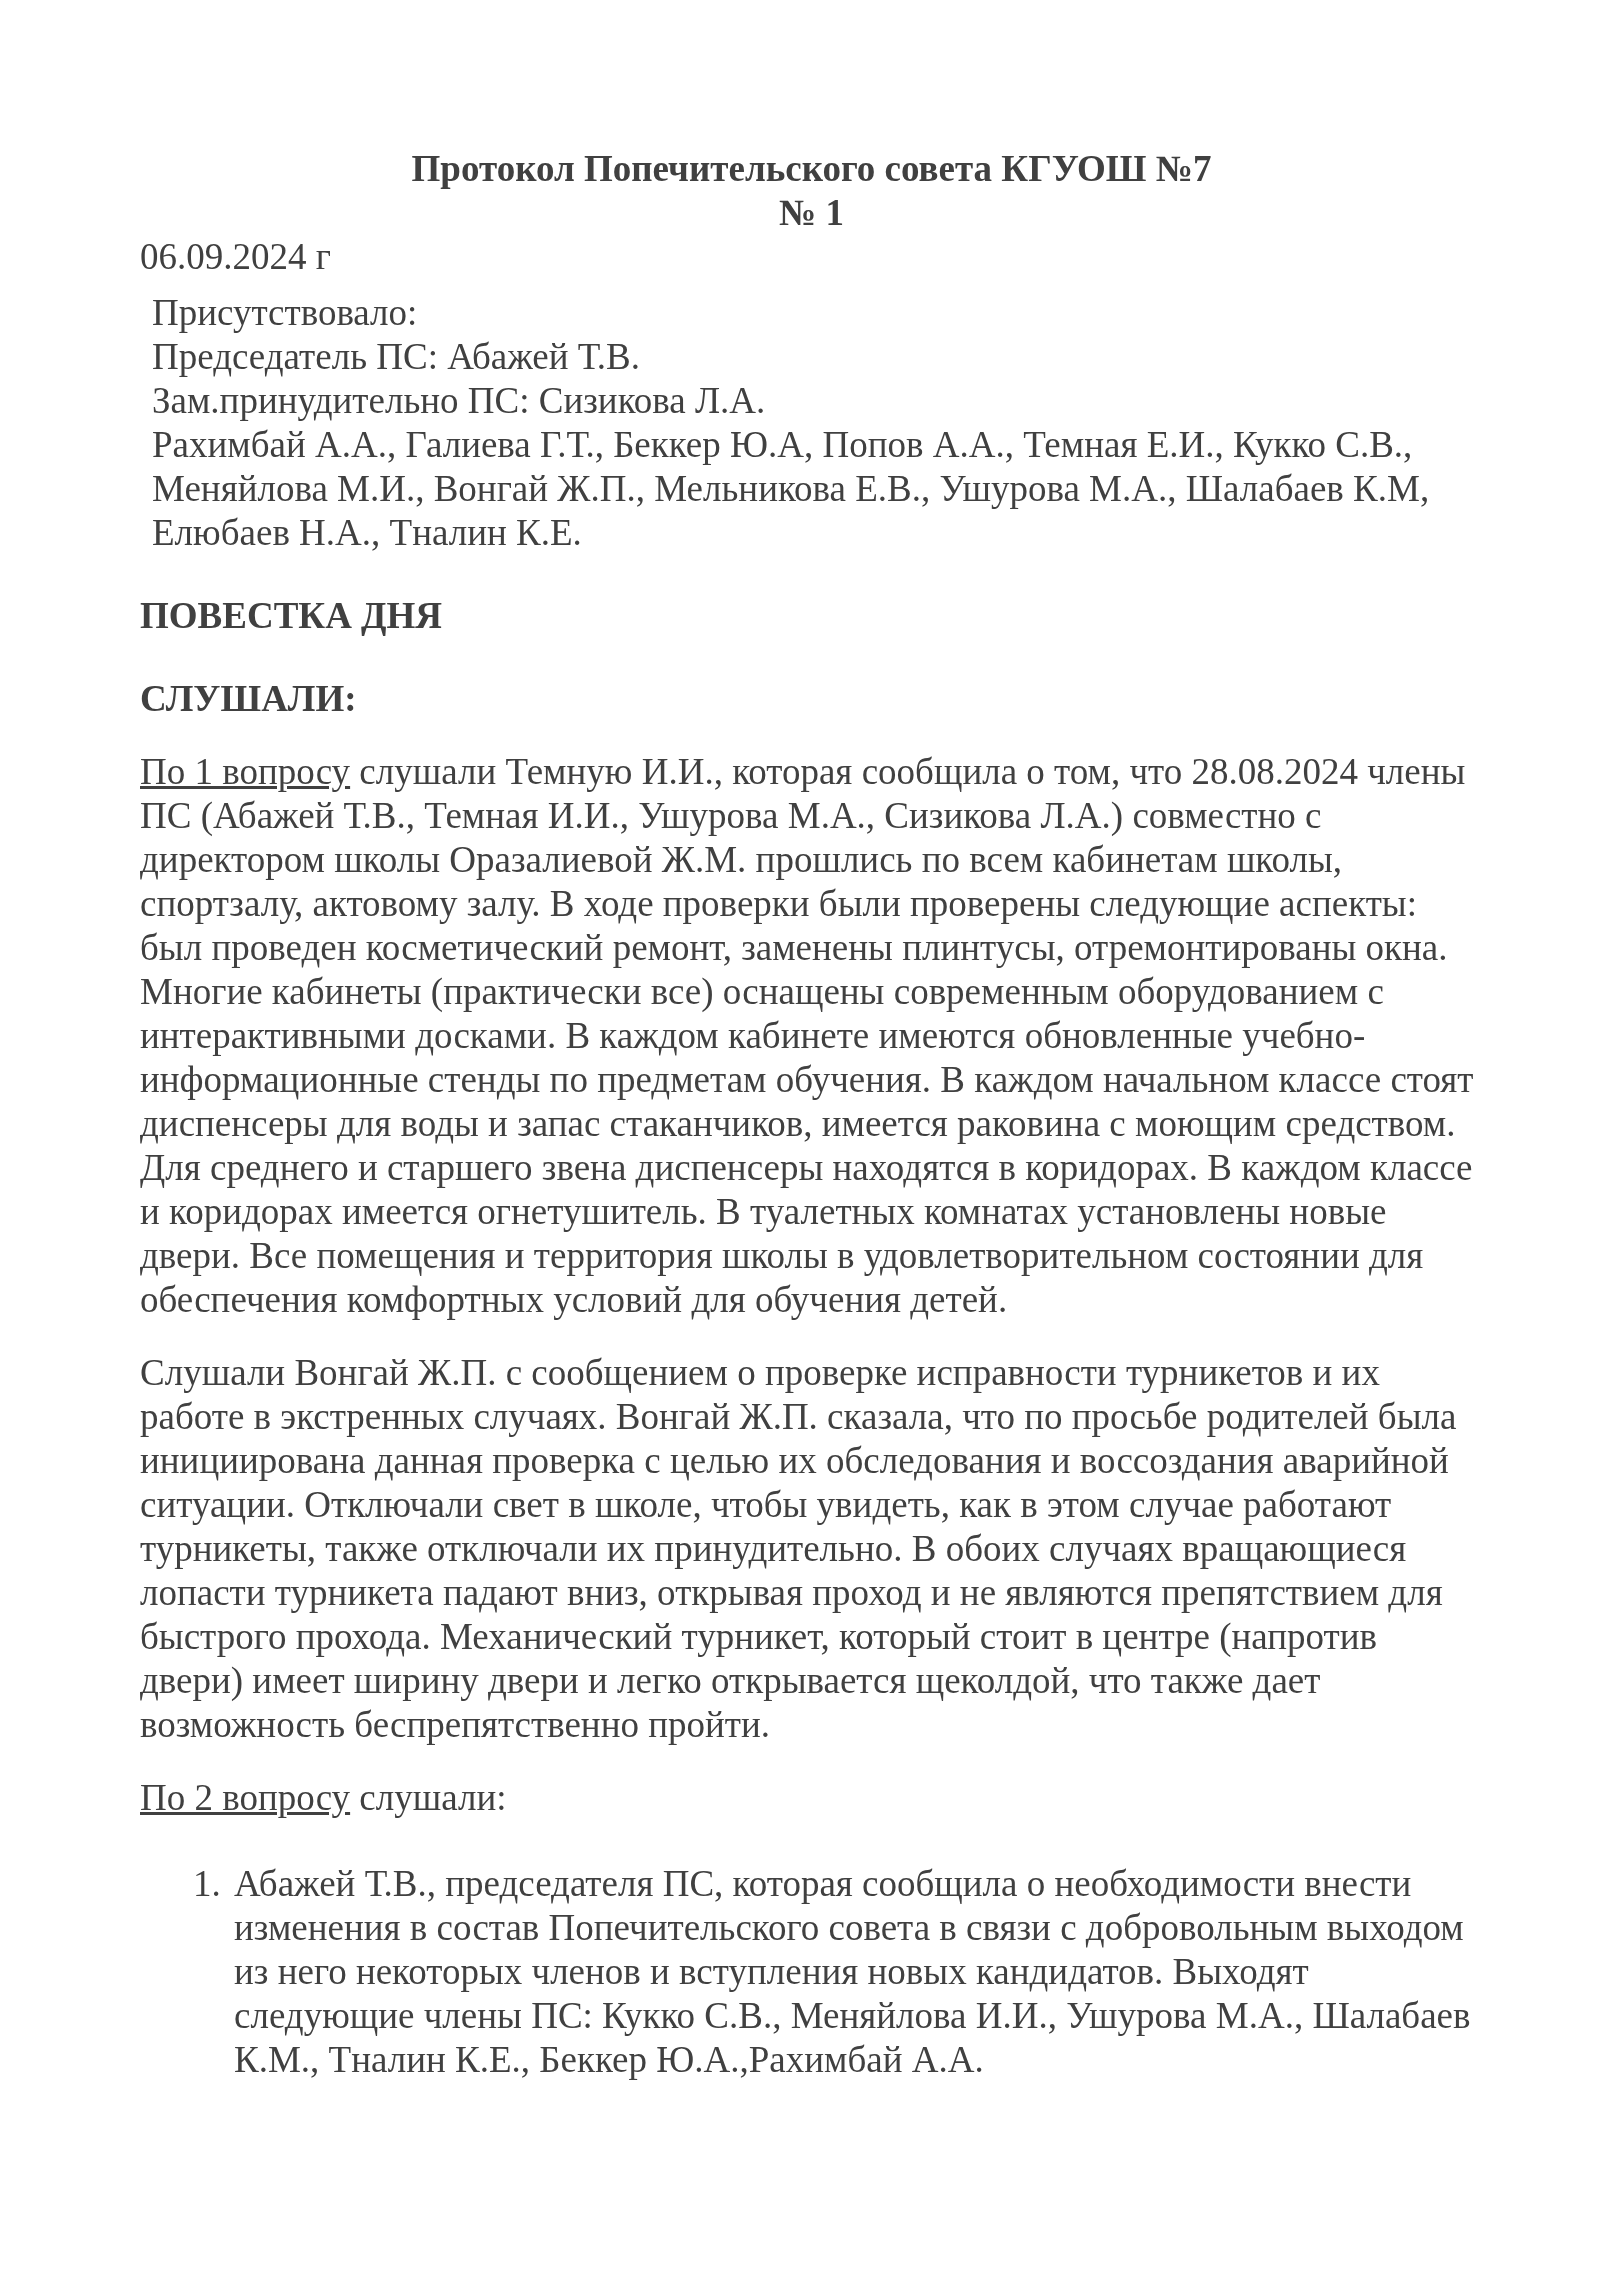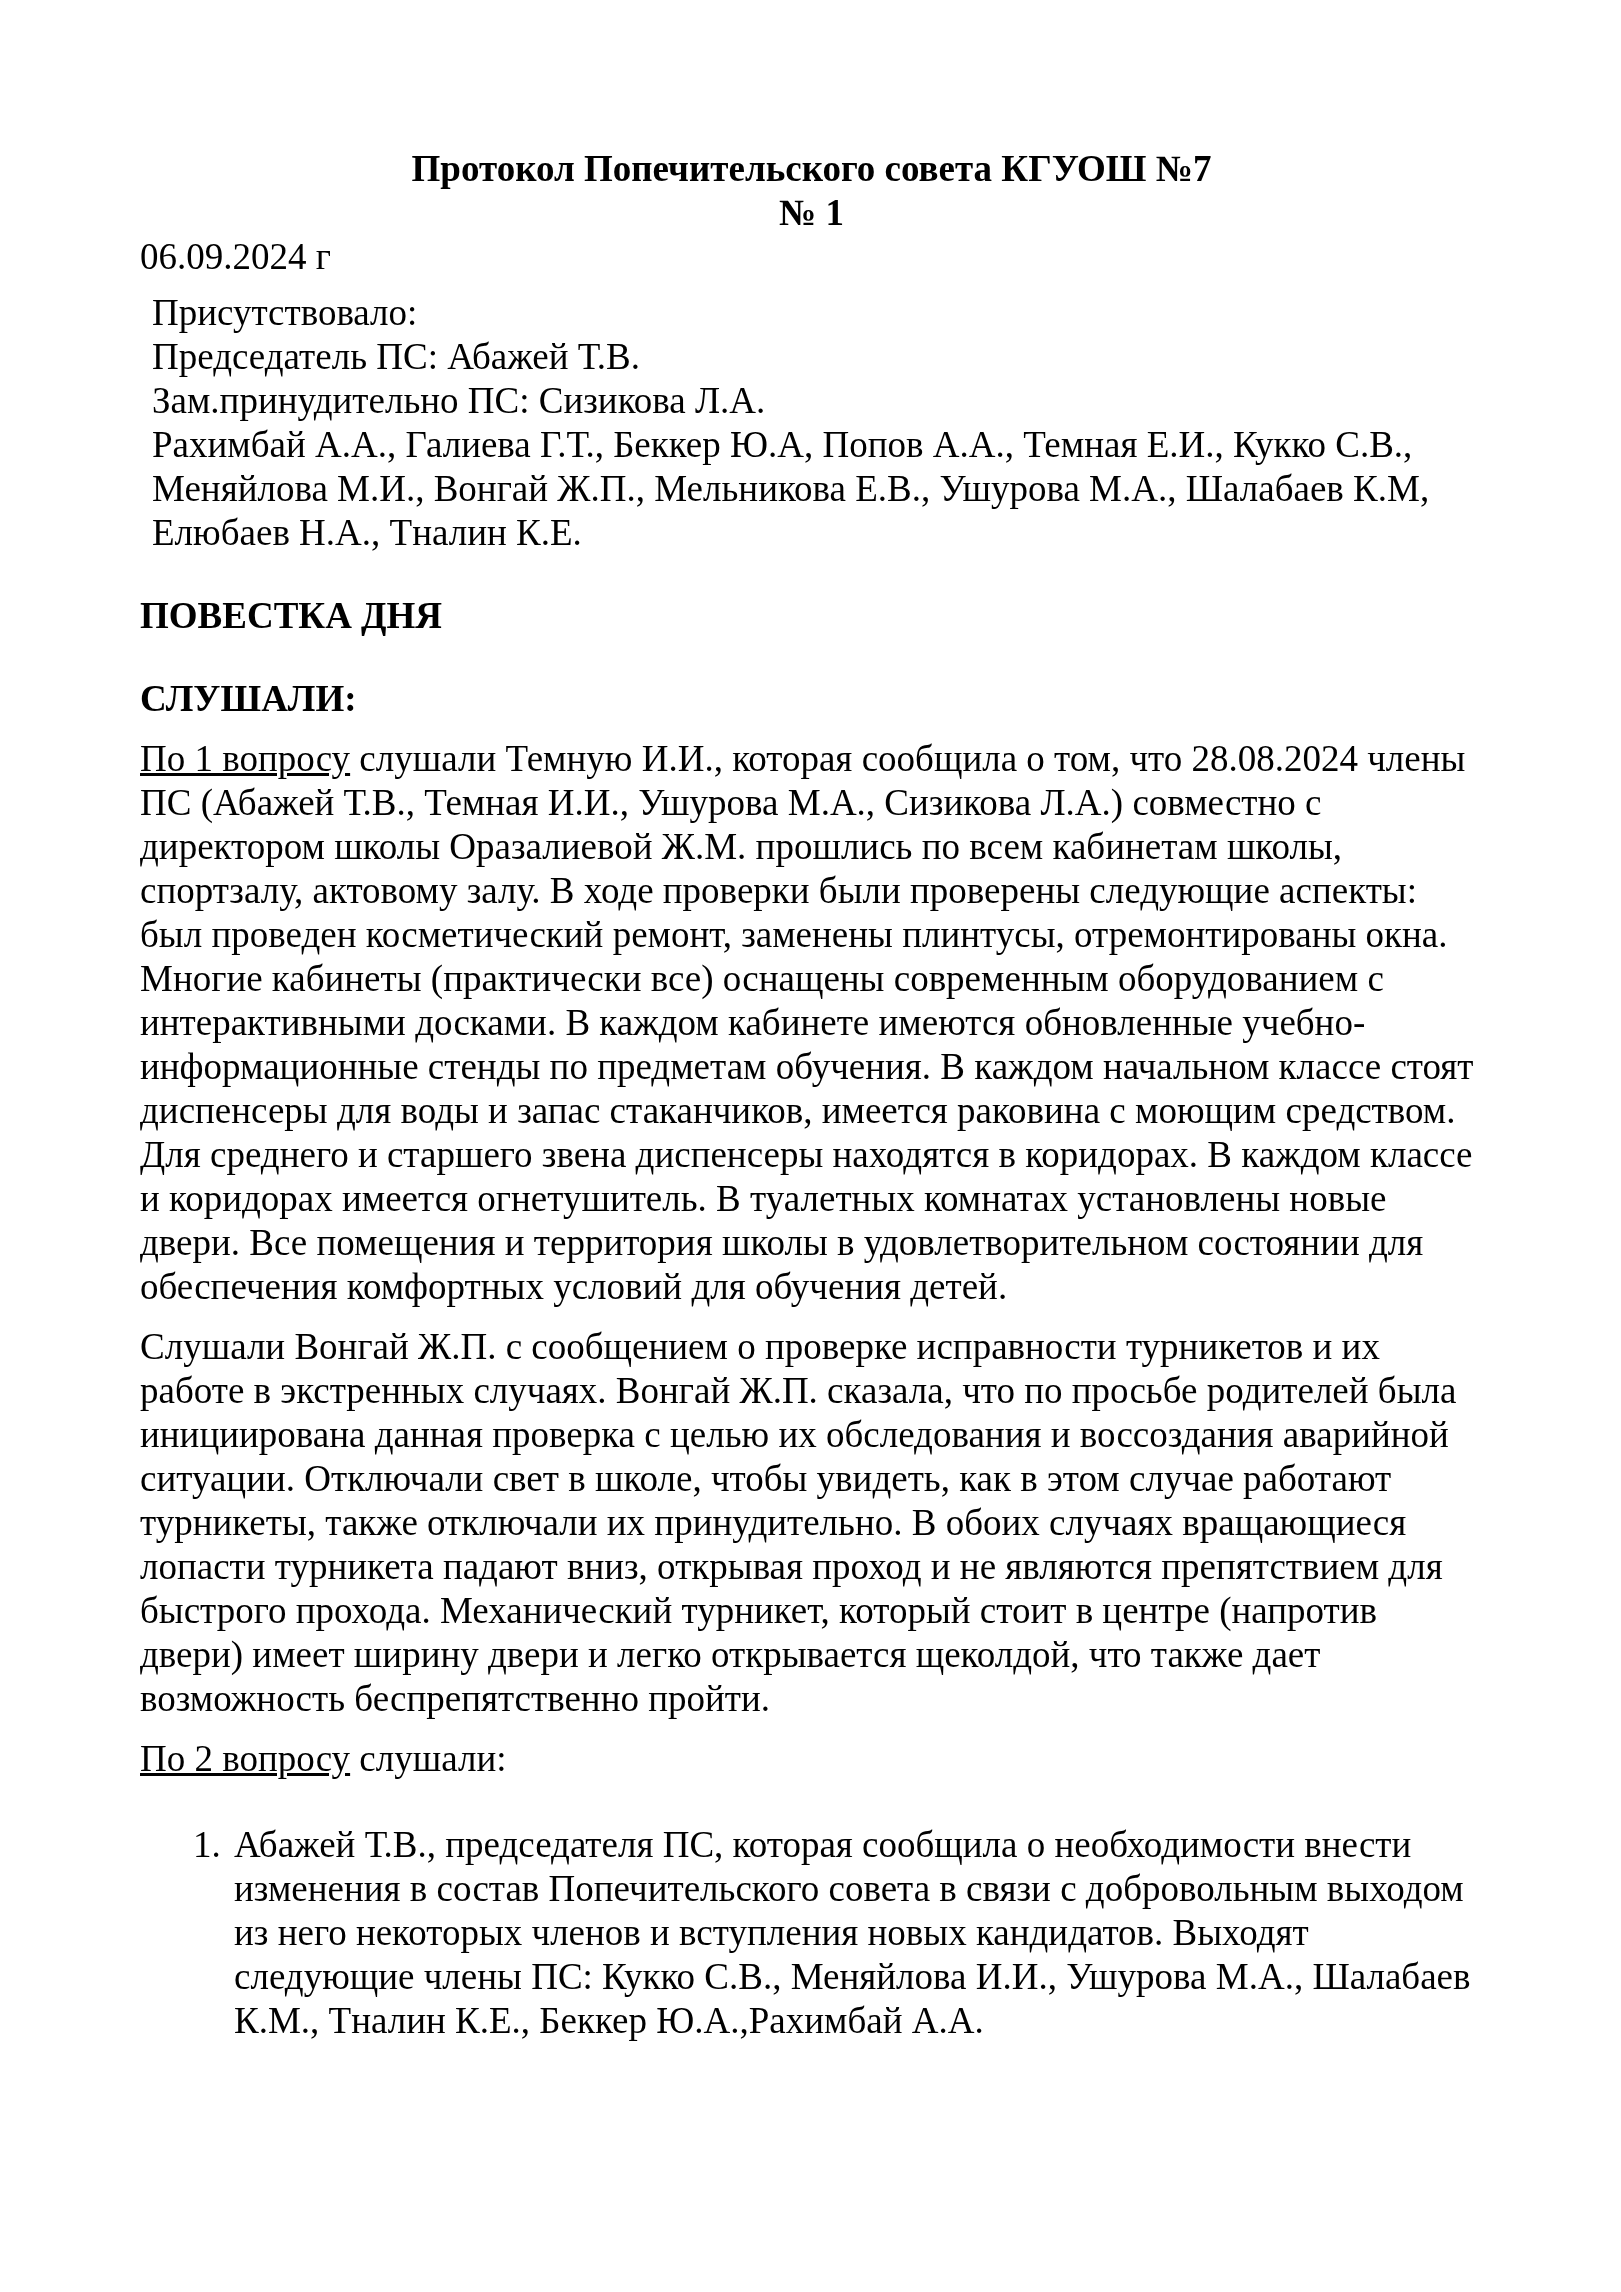--- a/index.html
+++ b/index.html
@@ -11,21 +11,21 @@
     position: relative;
     width: 1621px;
     height: 2293px;
     margin: 0 auto;
     background: #ffffff;
     box-sizing: border-box;
     padding: 147px 138px 0 140px;
     font-family: "Liberation Serif", "DejaVu Serif", serif;
     font-size: 37px;
     line-height: 44px;
-    color: #000000;
+    color: #404040;
     overflow: hidden;
   }
   .title-line {
     text-align: center;
     font-weight: bold;
   }
   .date-line {
   }
   .block {
     margin: 12px;
@@ -34,21 +34,21 @@
     font-weight: bold;
     margin-top: 39px;
   }
   .agenda-list {
     margin-top: 61px;
   }
   .after-heading {
     margin-top: 44px;
   }
   .para {
-    margin-top: 16px;
+    margin-top: 29px;
     text-align: left;
   }
   .underlined {
     text-decoration: underline;
   }
   .numbered-list {
     margin-top: 42px;
   }
   .list-item {
     display: flex;

